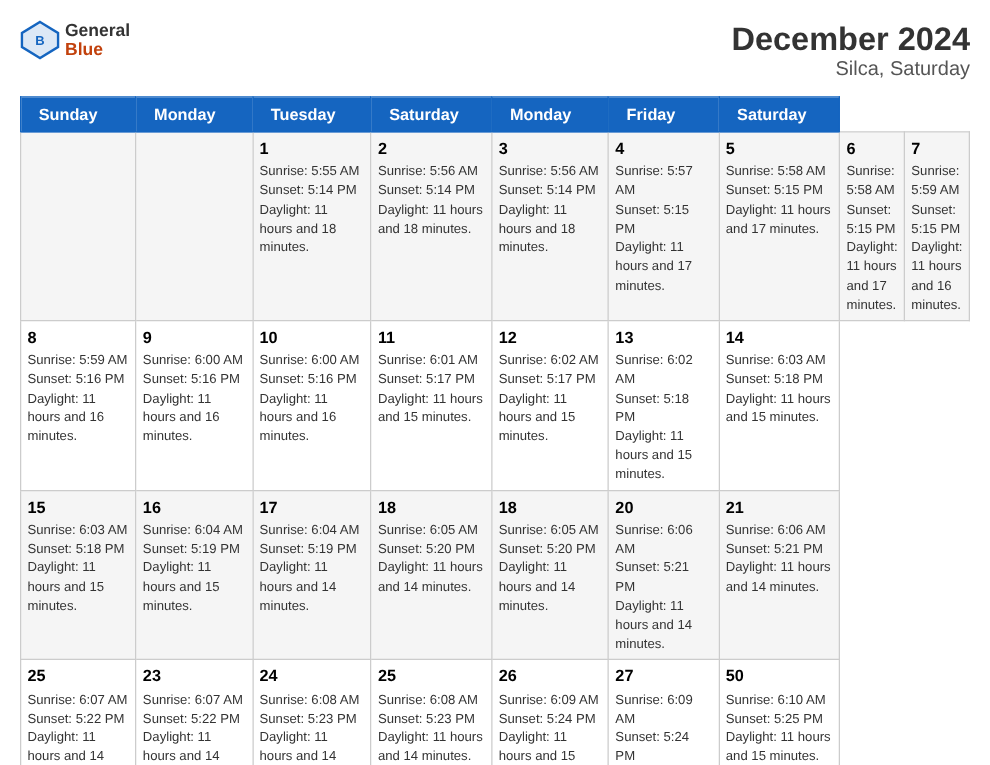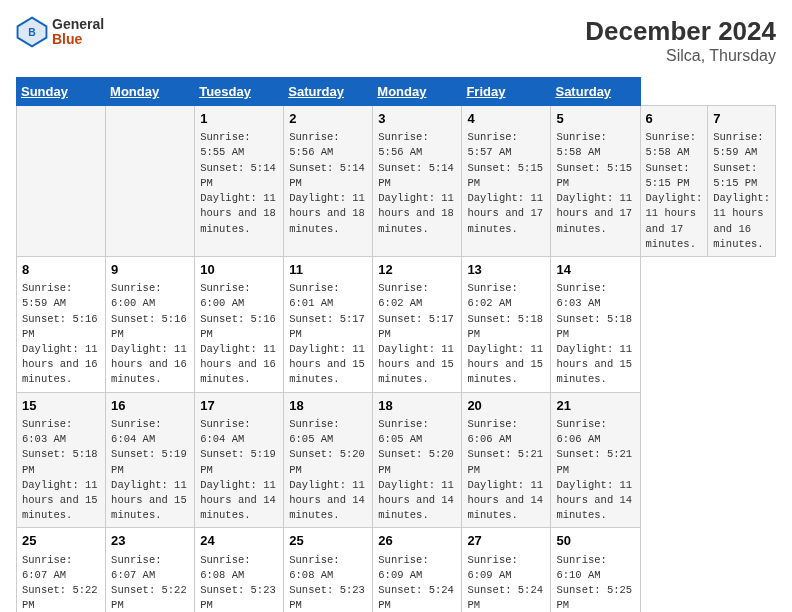--- a/index.html
+++ b/index.html
@@ -47,26 +47,25 @@
     .calendar {
       width: 100%;
       border-collapse: collapse;
       font-size: 11px;
     }
     .calendar thead tr {
       background: #1565c0;
       color: #fff;
     }
     .calendar thead th {
-      padding: 6px 4px;
+      padding: 6px 14px;
       text-align: left;
       font-size: 13px;
       font-weight: bold;
       border: 1px solid #1565c0;
-      text-decoration: underline;
     }
     .calendar tbody td {
       vertical-align: top;
       padding: 4px 5px;
       border: 1px solid #ccc;
       width: calc(100% / 7);
       min-height: 80px;
       background: #fff;
       line-height: 1.4;
     }
@@ -79,21 +78,20 @@
     .day-number {
       font-size: 13px;
       font-weight: bold;
       display: block;
       margin-bottom: 2px;
     }
     .day-info {
       font-size: 10.5px;
       color: #333;
       line-height: 1.45;
-      font-family: Liberation Mono, monospace;
     }
     .empty-cell {
       background: #f5f5f5 !important;
     }
   </style>
 </head>
 <body>
 
 <div class="header">
   <div class="logo">
@@ -102,21 +100,21 @@
       <polygon points="20,2 38,13 38,27 20,38 2,27 2,13" fill="none" stroke="#1565c0" stroke-width="2.5"></polygon>
       <text x="20" y="25" text-anchor="middle" font-size="13" font-weight="bold" fill="#1565c0">B</text>
     </svg>
     <div class="logo-text">
       <div class="logo-general">General</div>
       <div class="logo-blue">Blue</div>
     </div>
   </div>
   <div class="title-block">
     <div class="month-year">December 2024</div>
-    <div class="location">Silca, Thursday</div>
+    <div class="location">Silca, Saturday</div>
   </div>
 </div>
 
 <table class="calendar">
   <thead>
     <tr>
     <th>Sunday</th>
         <th>Monday</th>
         <th>Tuesday</th>
         <th>Saturday</th>

